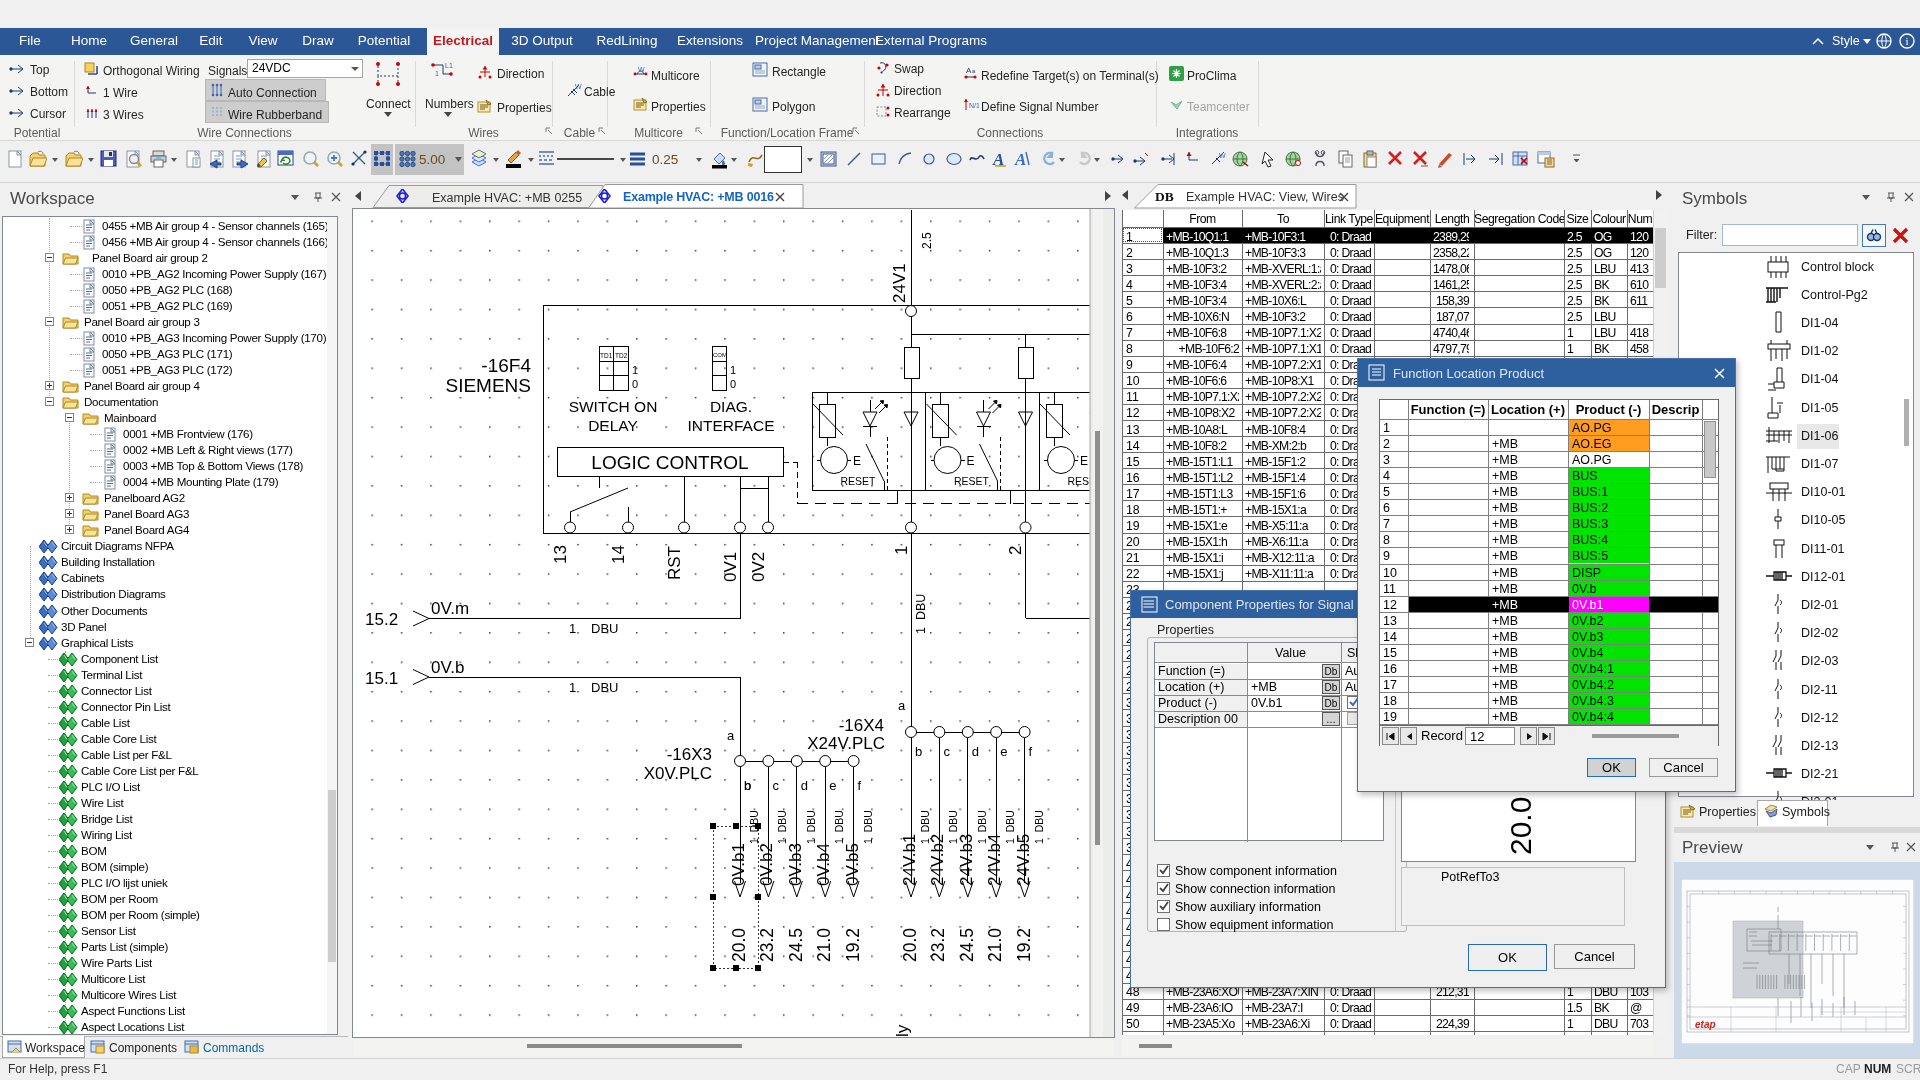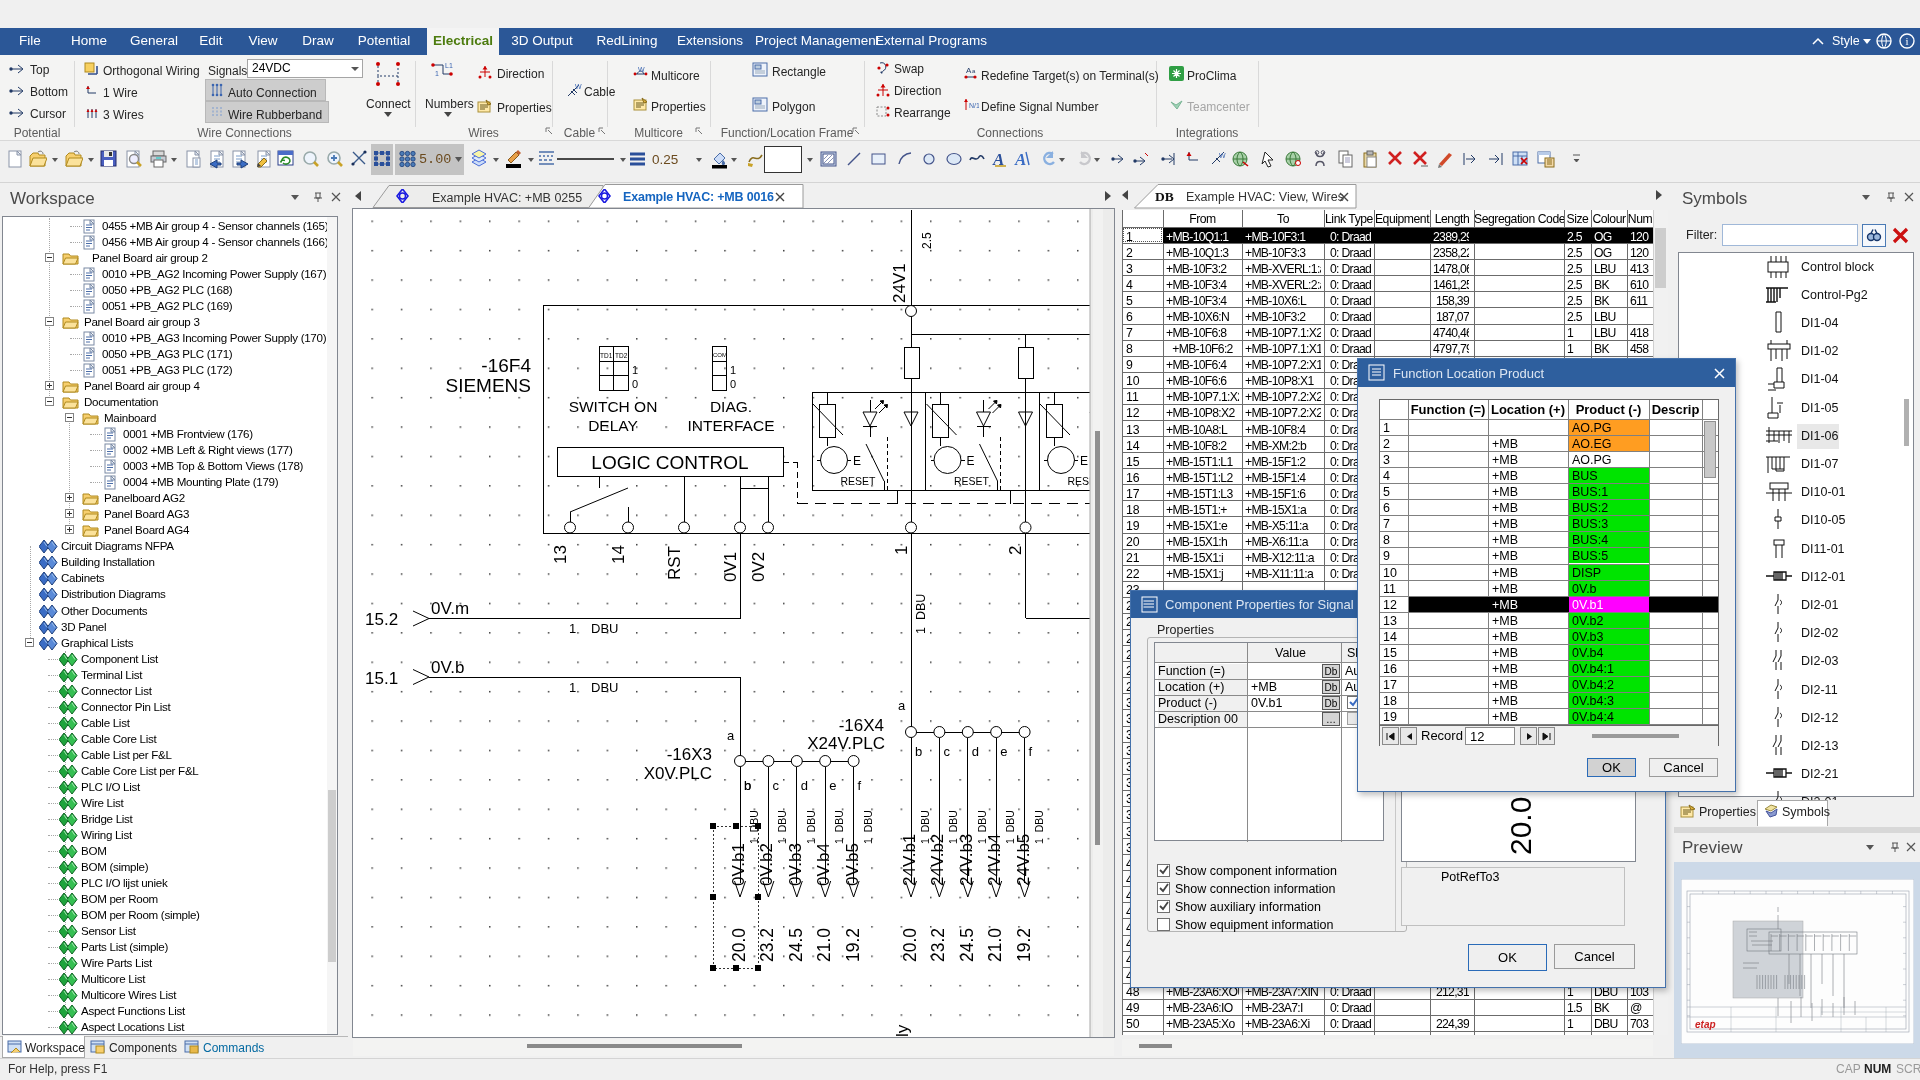--- a/index.html
+++ b/index.html
@@ -1,20 +1,20 @@
 <!DOCTYPE html>
 <html><head><meta charset="utf-8"><style>
 *{margin:0;padding:0;box-sizing:border-box;}
 html,body{width:1920px;height:1080px;overflow:hidden;font-family:"Liberation Sans",sans-serif;background:#f0f0f0;}
 #app{position:absolute;left:0;top:0;width:1920px;height:1080px;}
 .abs{position:absolute;}
 .titlebar{left:0;top:0;width:1920px;height:28px;background:#2b5797;color:#fff;}
 .menubar{left:0;top:28px;width:1920px;height:27px;background:#2b5797;color:#fff;}
 .menuitem{position:absolute;top:0;height:27px;line-height:26px;font-size:13.5px;color:#fff;text-align:center;white-space:nowrap;}
-.menuactive{background:#f4f4f4;color:#4d7c0f;font-weight:bold;}
+.menuactive{background:#f4f4f4;color:#b91c1c;font-weight:bold;}
 .ribbon{left:0;top:55px;width:1920px;height:86px;background:#f4f4f3;border-bottom:1px solid #d8d8d8;}
 .rsep{position:absolute;top:6px;width:1px;height:66px;background:#d9d9d9;}
 .rlabel{position:absolute;top:71px;font-size:12px;color:#5c5c5c;text-align:center;}
 .rtext{font-size:12px;color:#262626;white-space:nowrap;position:absolute;}
 .hl{background:#cdcdcd;outline:1px solid #b8b8b8;position:absolute;}
 .toolbar{left:0;top:141px;width:1920px;height:42px;background:#f0f0f0;border-bottom:1px solid #d4d4d4;}
 .statusbar{left:0;top:1058px;width:1920px;height:22px;background:#f0f0f0;border-top:1px solid #d4d4d4;font-size:12px;color:#333;}
 .panelhead{font-size:17px;color:#4a4a4a;}
 .treerow{position:absolute;left:0;height:16px;font-size:11.6px;letter-spacing:-0.3px;color:#000;white-space:nowrap;}
 .dlg{position:absolute;background:#f0f0f0;border:1px solid #4471ab;box-shadow:2px 3px 6px rgba(0,0,0,.25);}
@@ -364,21 +364,21 @@
           <circle cx="8.5" cy="3.5" r="2.2"></circle>
           <circle cx="14" cy="3.5" r="2.2"></circle>
           <circle cx="3" cy="9" r="2.2"></circle>
           <circle cx="8.5" cy="9" r="2.2"></circle>
           <circle cx="14" cy="9" r="2.2"></circle>
           <circle cx="3" cy="14.5" r="2.2"></circle>
           <circle cx="8.5" cy="14.5" r="2.2"></circle>
           <circle cx="14" cy="14.5" r="2.2"></circle>
         </g>
       </svg>
-<div class="abs" style="left:419px;top:11px;font-size:13.5px;color:#6b4a1e;font-family:Liberation Mono, monospace;">5.00</div>
+<div class="abs" style="left:419px;top:11px;font-size:13.5px;color:#6b4a1e;">5.00</div>
 <svg class="abs" style="left:455px;top:16px" width="8" height="6">
         <path d="M0 0 L3.5 5 L7 0" fill="#555"></path>
       </svg>
 <svg class="abs" style="left:470px;top:8px" width="18" height="22">
         <g stroke="#4a6dd8">
           <path d="M2 13 l7 -4 7 4 -7 4 z" fill="#cdddf8"></path>
           <path d="M2 9 l7 -4 7 4 -7 4 z" fill="#dfeafc"></path>
           <path d="M2 5 l7 -4 7 4 -7 4 z" fill="#f7f4a8"></path>
         </g>
       </svg>
@@ -1315,21 +1315,21 @@
 <div class="abs" style="left:4px;top:116.0px;font-size:12.3px;">7</div>
 <div class="abs" style="left:44px;top:116.0px;width:73px;font-size:12.2px;letter-spacing:-0.7px;color:#000;text-align:left;white-space:nowrap;overflow:hidden;">+MB-10F6:8</div>
 <div class="abs" style="left:123px;top:116.0px;width:76px;font-size:12.2px;letter-spacing:-0.7px;color:#000;text-align:left;white-space:nowrap;overflow:hidden;">+MB-10P7.1:X2</div>
 <div class="abs" style="left:208px;top:116.0px;width:41px;font-size:12.2px;letter-spacing:-0.7px;color:#000;text-align:left;white-space:nowrap;overflow:hidden;">0: Draad</div>
 <div class="abs" style="left:311px;top:116.0px;width:36px;font-size:12.2px;letter-spacing:-0.7px;color:#000;text-align:right;white-space:nowrap;overflow:hidden;">4740,46</div>
 <div class="abs" style="left:445px;top:116.0px;width:21px;font-size:12.2px;letter-spacing:-0.7px;color:#000;text-align:left;white-space:nowrap;overflow:hidden;">1</div>
 <div class="abs" style="left:472px;top:116.0px;width:30px;font-size:12.2px;letter-spacing:-0.7px;color:#000;text-align:left;white-space:nowrap;overflow:hidden;">LBU</div>
 <div class="abs" style="left:508px;top:116.0px;width:22px;font-size:12.2px;letter-spacing:-0.7px;color:#000;text-align:left;white-space:nowrap;overflow:hidden;">418</div>
 <div class="abs" style="left:0;top:145.6px;width:531px;height:1px;background:#6b6b6b;"></div>
 <div class="abs" style="left:4px;top:132.1px;font-size:12.3px;">8</div>
-<div class="abs" style="left:44px;top:132.1px;width:73px;font-size:12.2px;letter-spacing:-0.7px;color:#000;text-align:center;white-space:nowrap;overflow:hidden;">+MB-10F6:2</div>
+<div class="abs" style="left:44px;top:132.1px;width:73px;font-size:12.2px;letter-spacing:-0.7px;color:#000;text-align:right;white-space:nowrap;overflow:hidden;">+MB-10F6:2</div>
 <div class="abs" style="left:123px;top:132.1px;width:76px;font-size:12.2px;letter-spacing:-0.7px;color:#000;text-align:left;white-space:nowrap;overflow:hidden;">+MB-10P7.1:X1</div>
 <div class="abs" style="left:208px;top:132.1px;width:41px;font-size:12.2px;letter-spacing:-0.7px;color:#000;text-align:left;white-space:nowrap;overflow:hidden;">0: Draad</div>
 <div class="abs" style="left:311px;top:132.1px;width:36px;font-size:12.2px;letter-spacing:-0.7px;color:#000;text-align:right;white-space:nowrap;overflow:hidden;">4797,79</div>
 <div class="abs" style="left:445px;top:132.1px;width:21px;font-size:12.2px;letter-spacing:-0.7px;color:#000;text-align:left;white-space:nowrap;overflow:hidden;">1</div>
 <div class="abs" style="left:472px;top:132.1px;width:30px;font-size:12.2px;letter-spacing:-0.7px;color:#000;text-align:left;white-space:nowrap;overflow:hidden;">BK</div>
 <div class="abs" style="left:508px;top:132.1px;width:22px;font-size:12.2px;letter-spacing:-0.7px;color:#000;text-align:left;white-space:nowrap;overflow:hidden;">458</div>
 <div class="abs" style="left:0;top:161.7px;width:531px;height:1px;background:#6b6b6b;"></div>
 <div class="abs" style="left:4px;top:148.1px;font-size:12.3px;">9</div>
 <div class="abs" style="left:44px;top:148.1px;width:73px;font-size:12.2px;letter-spacing:-0.7px;color:#000;text-align:left;white-space:nowrap;overflow:hidden;">+MB-10F6:4</div>
 <div class="abs" style="left:123px;top:148.1px;width:76px;font-size:12.2px;letter-spacing:-0.7px;color:#000;text-align:left;white-space:nowrap;overflow:hidden;">+MB-10P7.2:X1</div>

